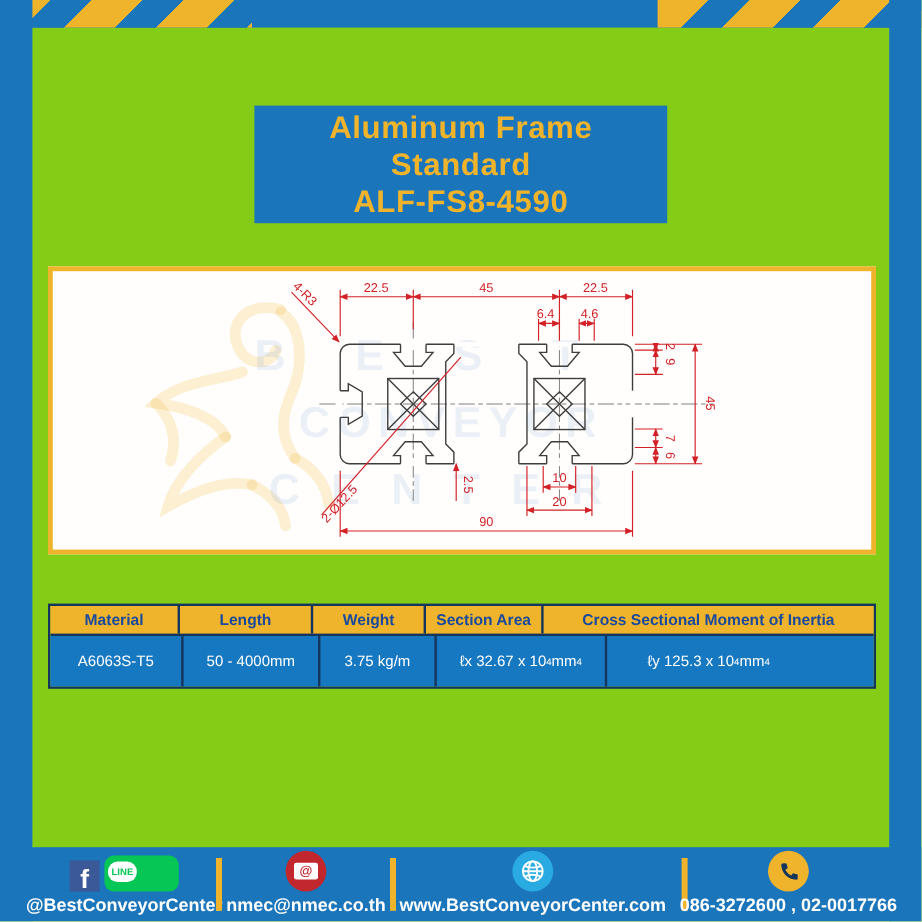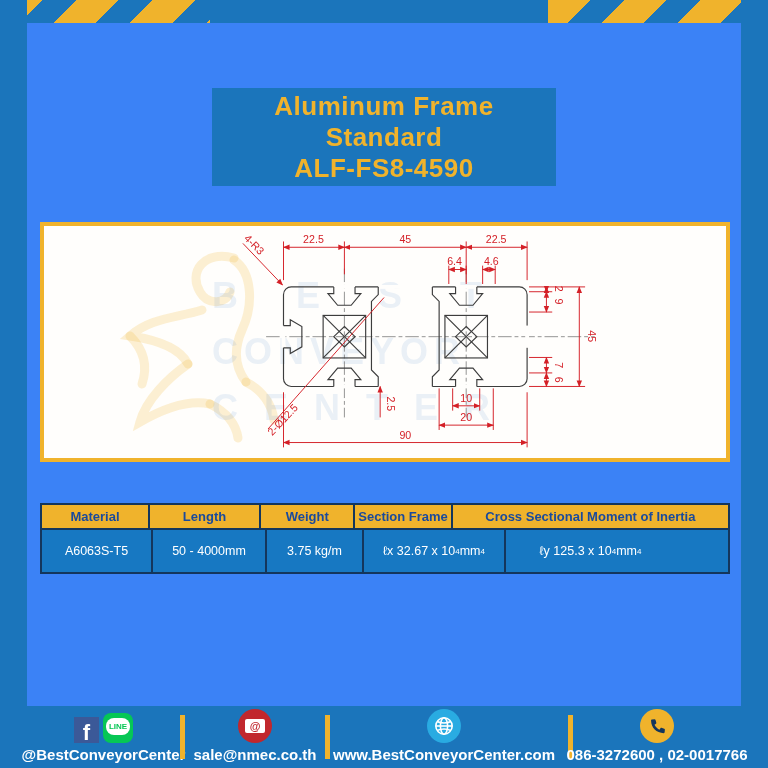--- a/index.html
+++ b/index.html
@@ -1,17 +1,17 @@
 <!DOCTYPE html>
 <html><head>
 <meta charset="utf-8">
 <style>
   html,body{margin:0;padding:0;background:#e8e8e8;}
-  .page{position:relative;width:768px;height:768px;background:#3b82f6;overflow:hidden;
-        font-family:"Liberation Sans",sans-serif;}
+  .page{position:relative;width:768px;height:768px;background:#84cc16;overflow:hidden;
+        font-family:"Liberation Sans",sans-serif;text-align:center;}
   
   .bar-top{position:absolute;left:0;top:0;width:768px;height:23px;background:#1b75bb;}
   .stripes{position:absolute;top:0;height:23px;}
   .stripes-left{left:0;width:210px;
     background:repeating-linear-gradient(135deg,#f0b32c 0 30px,#1b75bb 30px 54px);}
   .stripes-right{left:548px;width:220px;
     background:repeating-linear-gradient(135deg,#f0b32c 0 30px,#1b75bb 30px 54px);}
   .bar-left{position:absolute;left:0;top:0;width:27px;height:768px;background:#1b75bb;}
   .bar-right{position:absolute;right:0;top:0;width:27px;height:768px;background:#1b75bb;}
 
@@ -44,21 +44,21 @@
   sup{font-size:8px;}
 
   
   .footer{position:absolute;left:0;top:706px;width:768px;height:62px;background:#1b75bb;}
   .f-sec{position:absolute;top:0;height:62px;display:flex;flex-direction:column;align-items:center;justify-content:flex-end;padding-bottom:5px;box-sizing:border-box;}
   .f-label{color:#ffffff;font-weight:bold;font-size:15px;white-space:nowrap;margin-top:3px;}
   .f-div{position:absolute;top:9px;width:5px;height:44px;background:#f0b32c;}
   .icon-row{display:flex;align-items:flex-end;gap:4px;}
   .fb-icon{width:25px;height:26px;background:#3b5998;color:#fff;font-weight:bold;font-size:22px;
      display:flex;align-items:flex-end;justify-content:center;line-height:20px;}
-  .line-icon{width:30px;height:30px;background:#06c755;border-radius:8px;position:relative;}
+  .line-icon{width:30px;height:30px;background:#06c755;border-radius:8px;position:relative;padding-left:32px;}
   .line-bubble{position:absolute;left:3px;top:5px;width:24px;height:17px;background:#fff;border-radius:8px;
      color:#06c755;font-size:8px;font-weight:bold;display:flex;align-items:center;justify-content:center;}
   .round-icon{width:34px;height:34px;border-radius:50%;display:flex;align-items:center;justify-content:center;}
   .mail-icon{background:#c1272d;}
   .globe-icon{background:#29abe2;}
   .phone-icon{background:#f0b32c;}
   .envelope{width:20px;height:14px;background:#fff;border-radius:2px;color:#c1272d;font-size:11px;font-weight:bold;
      display:flex;align-items:center;justify-content:center;}
 </style>
 </head>
@@ -210,21 +210,21 @@
         <text class="dimtext" x="242" y="203" transform="rotate(-47 242 203)">2-Ø12.5</text>
       </g>
     </svg>
   </div>
 
   <div class="spec-table">
     <div class="t-row t-head">
       <div class="cell c1">Material</div>
       <div class="cell c2">Length</div>
       <div class="cell c3">Weight</div>
-      <div class="cell c4">Section Frame</div>
+      <div class="cell c4">Section Area</div>
       <div class="cell c5">Cross Sectional Moment of Inertia</div>
     </div>
     <div class="t-row t-body">
       <div class="cell c1">A6063S-T5</div>
       <div class="cell c2">50 - 4000mm</div>
       <div class="cell c3">3.75 kg/m</div>
       <div class="cell c5a">
         <span>ℓx  32.67 x 10</span>
           <sup>4</sup>
           <span> mm</span>
@@ -250,21 +250,21 @@
       </div>
       <div class="f-label">@BestConveyorCenter</div>
     </div>
 
     <div class="f-div" style="left:180px;"></div>
 
     <div class="f-sec" style="left:185px;width:140px;">
       <div class="round-icon mail-icon">
         <div class="envelope">@</div>
       </div>
-      <div class="f-label">sale@nmec.co.th</div>
+      <div class="f-label">nmec@nmec.co.th</div>
     </div>
 
     <div class="f-div" style="left:325px;"></div>
 
     <div class="f-sec" style="left:330px;width:228px;">
       <div class="round-icon globe-icon">
         <svg width="22" height="22" viewBox="0 0 22 22" fill="none" stroke="#ffffff" stroke-width="1.6">
           <circle cx="11" cy="11" r="8.2"></circle>
           <ellipse cx="11" cy="11" rx="3.6" ry="8.2"></ellipse>
           <line x1="2.8" y1="11" x2="19.2" y2="11"></line>

